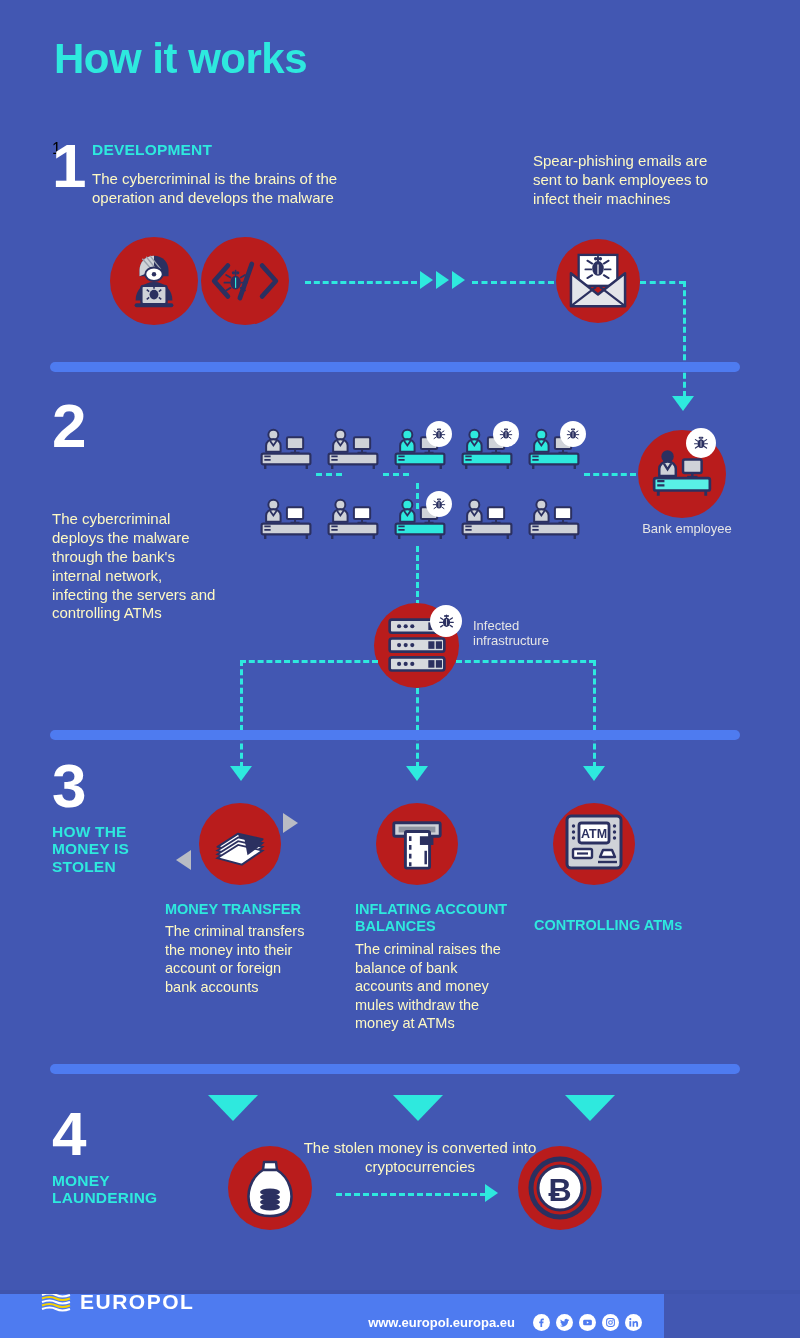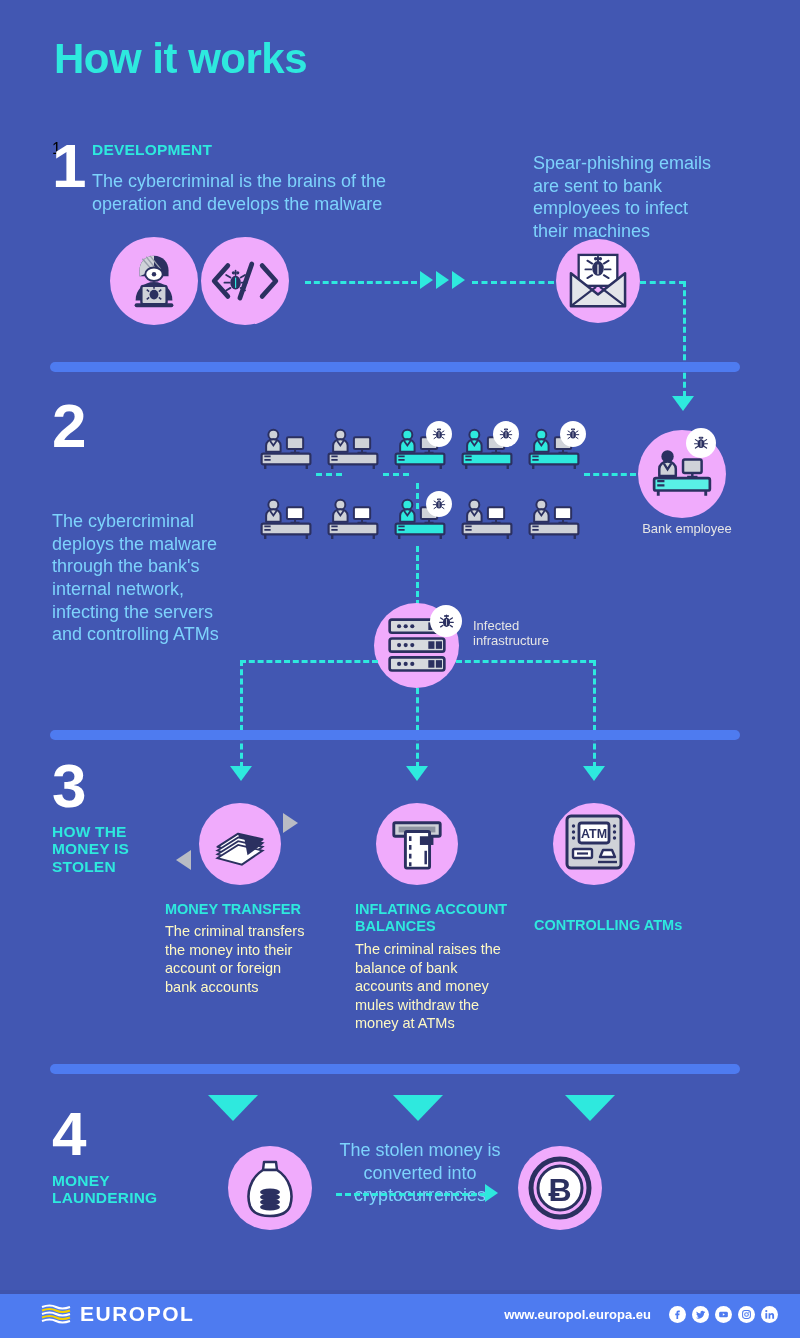--- a/index.html
+++ b/index.html
@@ -25,33 +25,33 @@
   
   .stepnum{
     color:#ffffff;font-weight:bold;line-height:0.85;
     font-size:62px;
   }
   .stepcap{
     color:#2ee9de;font-weight:bold;font-size:15.5px;
     line-height:1.12;letter-spacing:0.2px;
   }
   .bodytxt{
-    color:#7dd3fc;font-size:18px;line-height:1.26;
+    color:#fef9c3;font-size:15px;line-height:1.26;
   }
 
   
   .divider{
     height:10px;border-radius:5px;background:#4e7bf0;
     left:50px;width:690px;
   }
 
   
   .circ{
     border-radius:50%;
-    background:#f0abfc;
+    background:#b91c1c;
     display:flex;align-items:center;justify-content:center;
   }
 
   
   .dashh{
     height:0;border-top:3px dashed #2ee9de;
   }
   .dashv{
     width:0;border-left:3px dashed #2ee9de;
   }
@@ -84,22 +84,22 @@
     width:0;height:0;border-top:10px solid transparent;
     border-bottom:10px solid transparent;border-left:15px solid #b9bcc4;
   }
   .garrowL{
     width:0;height:0;border-top:10px solid transparent;
     border-bottom:10px solid transparent;border-right:15px solid #b9bcc4;
   }
 
   
   #footer{
-    left:0;bottom:0;width:800px;height:48px;background:#4e7bf0;
-    display:flex;align-items:center;
+    left:0;bottom:0;width:664px;height:48px;background:#4e7bf0;
+    display:flex;align-items:flex-start;flex-direction:column;
   }
   #footer-logo-wrap{display:flex;align-items:center;margin-left:40px;}
   #europol-word{
     color:#ffffff;font-weight:bold;font-size:21px;letter-spacing:1.5px;
     margin-left:8px;
   }
   #footer-right{
     margin-left:auto;margin-right:22px;display:flex;align-items:center;gap:10px;
   }
   #footer-url{color:#ffffff;font-weight:bold;font-size:13px;}

